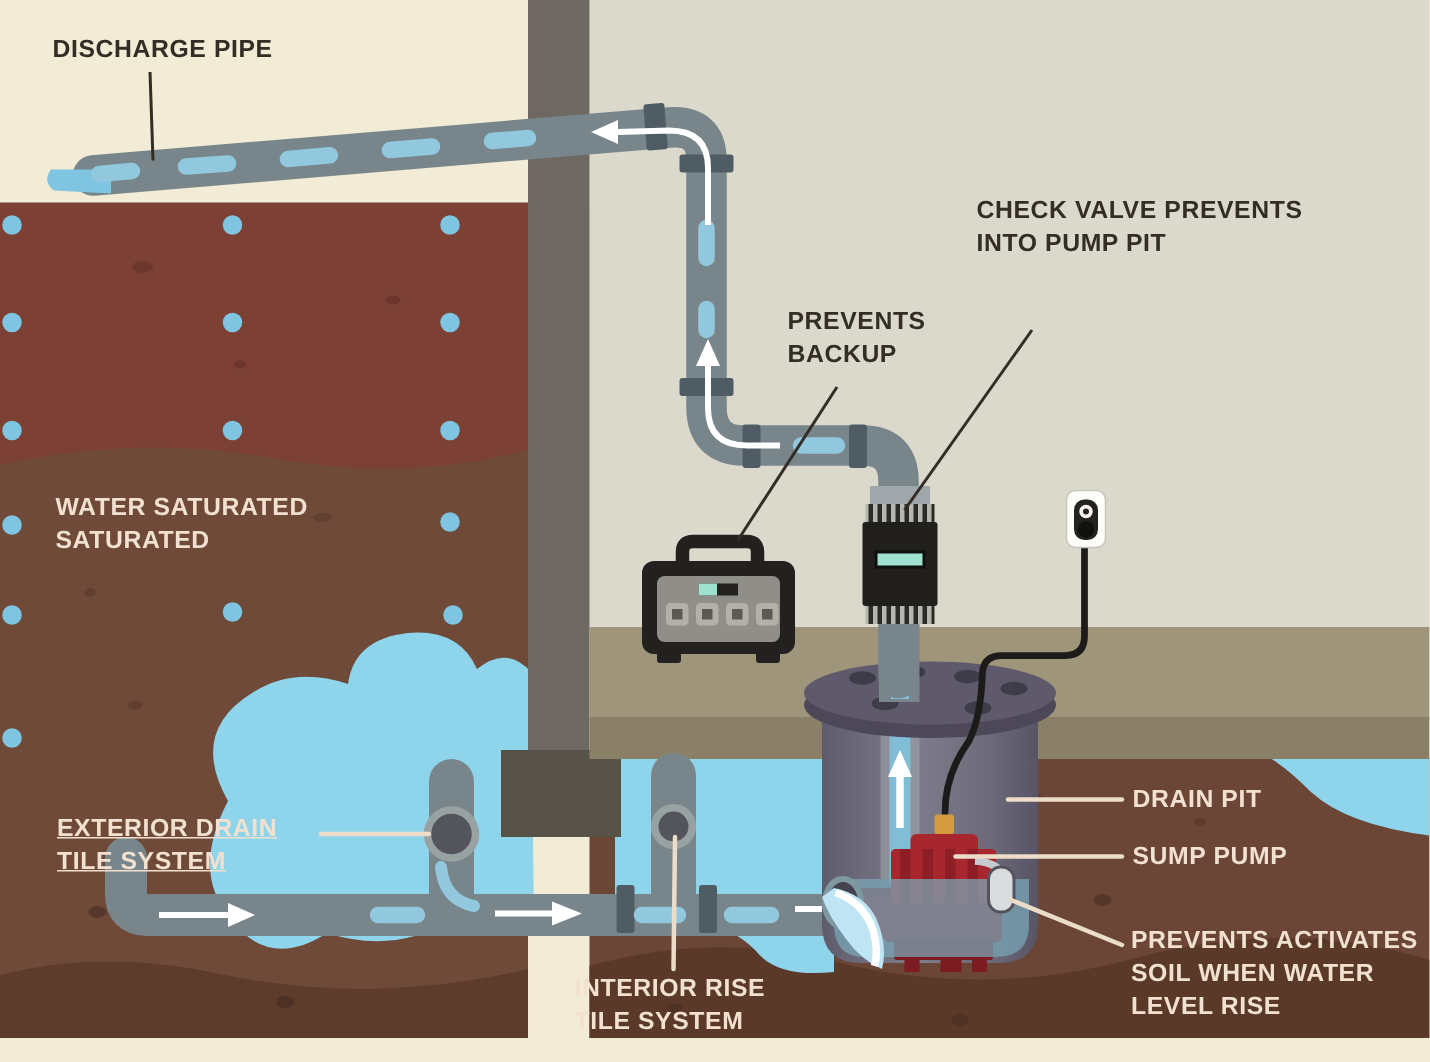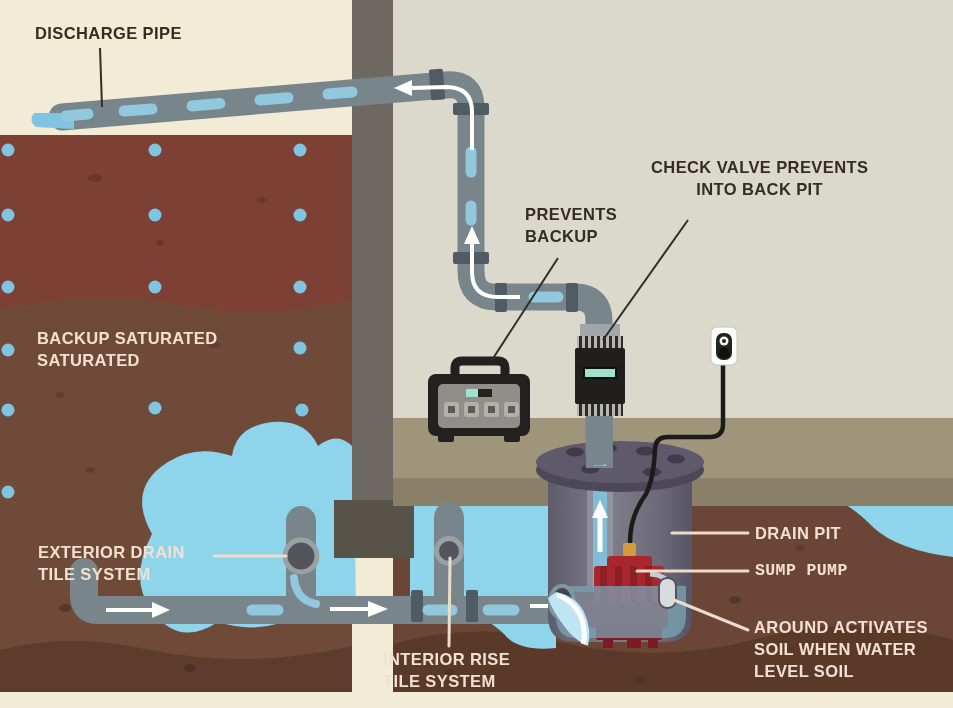--- a/index.html
+++ b/index.html
@@ -263,40 +263,40 @@
   </g>
 </svg>
 
 <div class="lbl lbl-dark" style="left:35px;top:22px;">
   <span>DISCHARGE PIPE</span>
 </div>
 <div class="lbl lbl-dark" style="left:525px;top:203px;">
   <span>PREVENTS</span>
   <span>BACKUP</span>
 </div>
-<div class="lbl lbl-dark" style="left:651px;top:156px;text-align:center;">
+<div class="lbl lbl-dark" style="left:651px;top:129px;">
   <span>CHECK VALVE PREVENTS</span>
-  <span>INTO BACK PIT</span>
+  <span>INTO PUMP PIT</span>
 </div>
 <div class="lbl lbl-cream" style="left:37px;top:327px;">
-  <span>BACKUP SATURATED</span>
+  <span>WATER SATURATED</span>
   <span>SATURATED</span>
 </div>
-<div class="lbl lbl-cream" style="left:38px;top:541px;">
+<div class="lbl lbl-cream" style="left:38px;top:541px;text-decoration:underline;">
   <span>EXTERIOR DRAIN</span>
   <span>TILE SYSTEM</span>
 </div>
 <div class="lbl lbl-cream" style="left:383px;top:648px;">
   <span>INTERIOR RISE</span>
   <span>TILE SYSTEM</span>
 </div>
 <div class="lbl lbl-cream" style="left:755px;top:522px;">
   <span>DRAIN PIT</span>
 </div>
-<div class="lbl lbl-cream" style="left:755px;top:560px;font-family:Liberation Mono, monospace;">
+<div class="lbl lbl-cream" style="left:755px;top:560px;">
   <span>SUMP PUMP</span>
 </div>
 <div class="lbl lbl-cream" style="left:754px;top:616px;">
-  <span>AROUND ACTIVATES</span>
+  <span>PREVENTS ACTIVATES</span>
   <span>SOIL WHEN WATER</span>
-  <span>LEVEL SOIL</span>
+  <span>LEVEL RISE</span>
 </div>
 </div>
 
 </body></html>

